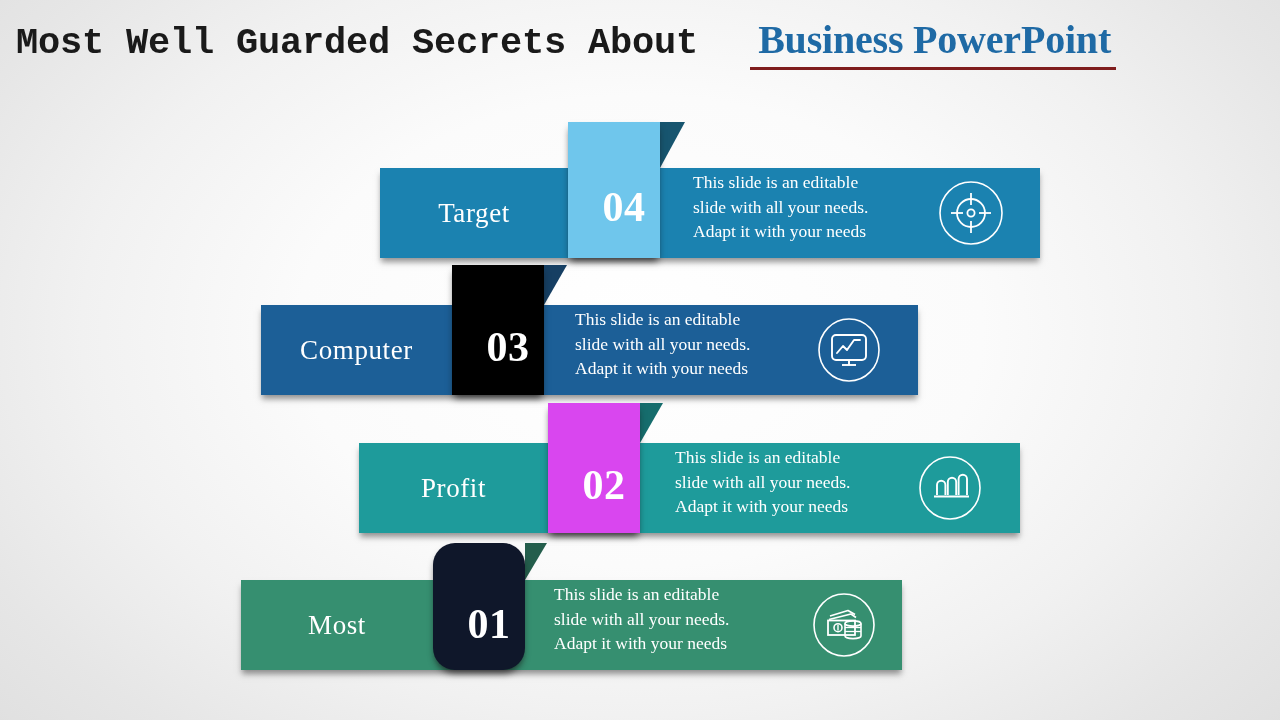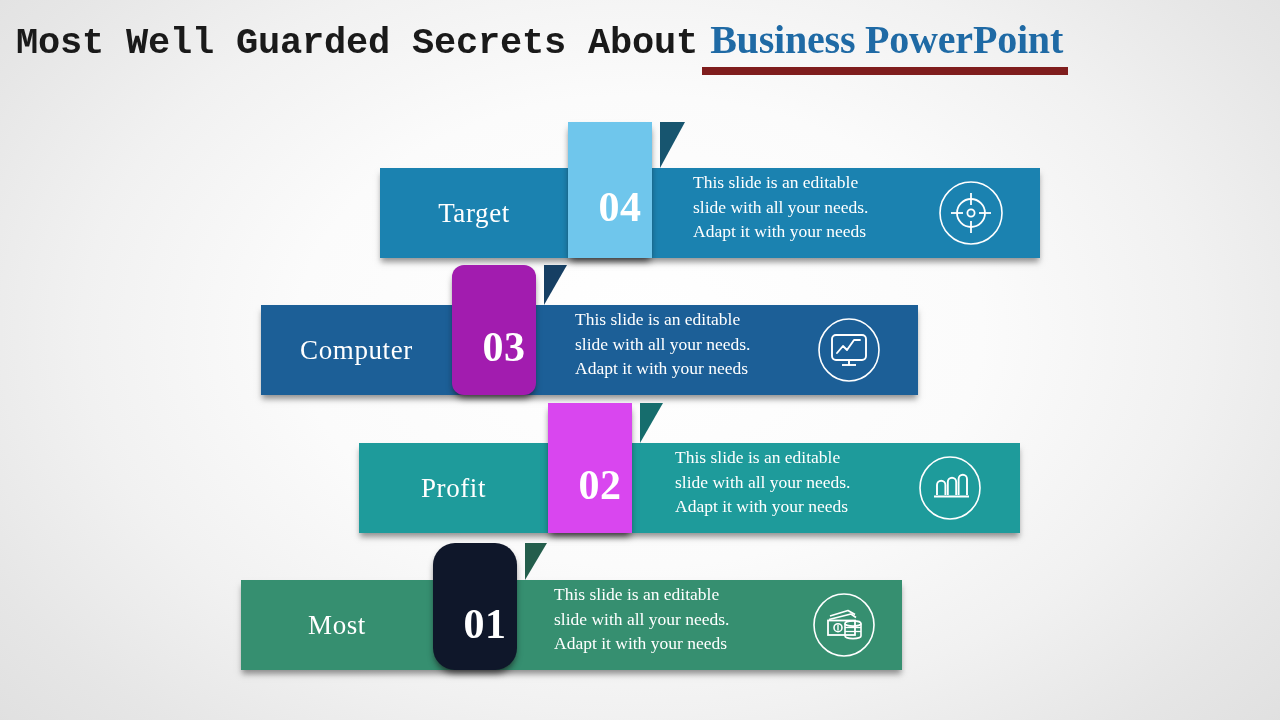--- a/index.html
+++ b/index.html
@@ -21,43 +21,44 @@
     font-size:37px; font-weight:700; color:#1a1a1a;
     letter-spacing:-0.2px;
     vertical-align:baseline;
   }
   .title-accent{
     font-family:"Liberation Serif", serif;
     font-size:40px; font-weight:700; color:#1F6AA5;
     letter-spacing:-0.2px;
     display:inline-block;
     padding:0 5px 4px 8px;
-    border-bottom:8px solid #7f1d1d;
+    border-bottom:3px solid #7f1d1d;
     vertical-align:baseline;
+    margin-left:48px;
   }
 
   
   .row{ position:absolute; height:90px; }
   .bar{
     position:absolute; left:0; top:0; height:90px; width:100%;
     box-shadow:0 5px 6px -1px rgba(60,60,60,0.55);
   }
   .bar-label{
     position:absolute; top:0; height:90px;
     display:flex; align-items:center; justify-content:center;
     color:#ffffff; font-size:27px; font-family:"Liberation Serif", serif;
     letter-spacing:0.6px;
     text-align:right;
   }
   .fold{
     position:absolute; width:0; height:0;
     border-style:solid;
   }
   .tab{
-    position:absolute; width:84px;
+    position:absolute; width:92px;
     display:flex; align-items:center; justify-content:center;
     box-shadow:0 5px 7px -2px rgba(20,20,20,0.75);
     z-index:3;
     padding-left:20px;
   }
   .tab-num{
     color:#ffffff; font-size:42px; font-weight:700;
     font-family:"Liberation Serif", serif; letter-spacing:0.5px;
     margin-top:34px;
   }
@@ -80,21 +81,21 @@
   #row-03{ left:261px; top:305px; width:657px; }
   #row-02{ left:359px; top:443px; width:661px; }
   #row-01{ left:241px; top:580px; width:661px; }
 
   #row-04 .bar{ background:#1B82B0; }
   #row-03 .bar{ background:#1C5F97; }
   #row-02 .bar{ background:#1E9B9B; }
   #row-01 .bar{ background:#368F70; }
 
   #row-04 .tab{ background:#6FC6EC; left:188px; top:-46px; height:136px; }
-  #row-03 .tab{ background:#a21caf; left:191px; top:-40px; height:130px;border-radius:12px; }
+  #row-03 .tab{ background:#000000; left:191px; top:-40px; height:130px; }
   #row-02 .tab{ background:#d946ef; left:189px; top:-40px; height:130px; }
   #row-01 .tab{ background:#0f172a; left:192px; top:-37px; height:127px;border-radius:22px; }
 
   #row-04 .fold{ left:280px; top:0px;  border-width:0 0 46px 25px; border-color:transparent transparent transparent #17556F; }
   #row-03 .fold{ left:283px; top:0px;  border-width:0 0 40px 23px; border-color:transparent transparent transparent #163F63; }
   #row-02 .fold{ left:281px; top:0px;  border-width:0 0 40px 23px; border-color:transparent transparent transparent #166D6D; }
   #row-01 .fold{ left:284px; top:0px;  border-width:0 0 37px 22px; border-color:transparent transparent transparent #245E4C; }
   .fold{ transform:translateY(-100%); z-index:1; }
 
   #row-04 .bar-label{ left:0; width:188px; }

